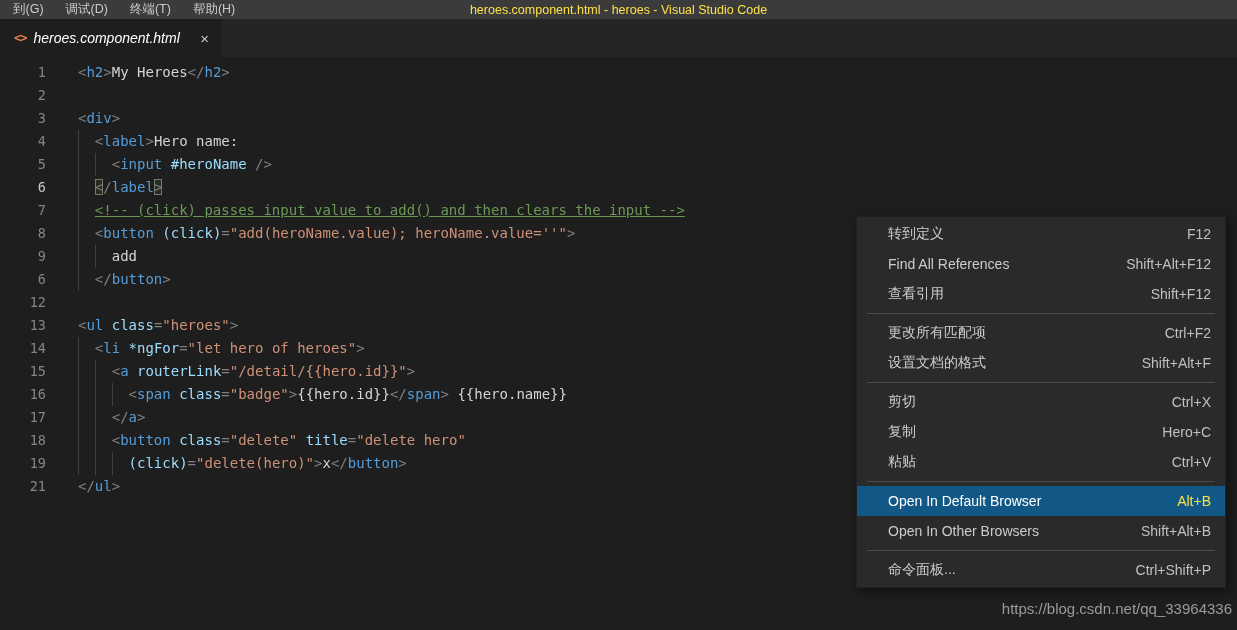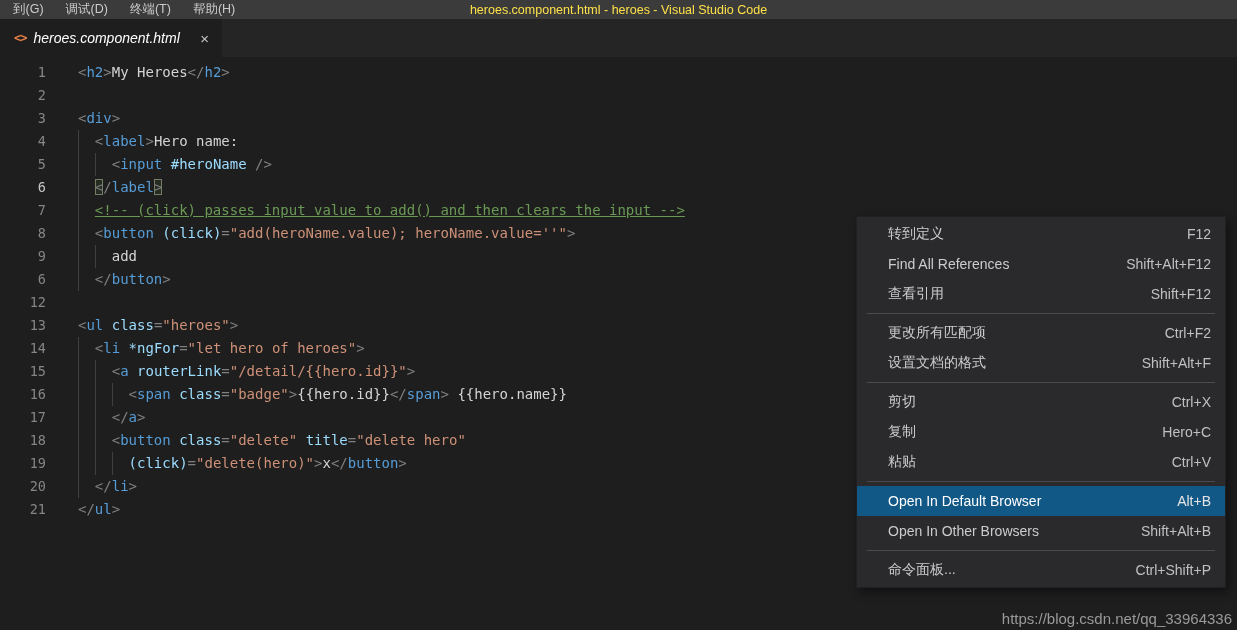--- a/index.html
+++ b/index.html
@@ -64,29 +64,29 @@
     background: var(--menu-bg, #2a2a2d);
     border:1px solid #202022;
     box-shadow: 3px 4px 10px rgba(0,0,0,0.45);
     padding:2px 0; z-index:10;
   }
   .menu-item {
     height:30px; display:flex; align-items:center; justify-content:space-between;
     padding:0 14px 0 31px; color:#cccccc; font-size:14px; cursor:default;
   }
   .menu-item.selected { background: var(--accent-selection, #125886); color:#ffffff; }
-  .menu-item.selected .menu-shortcut { color:#e5e5e5; }
+  .menu-item.selected .menu-shortcut { color:#fde047; }
   .menu-label { white-space:nowrap; }
   .menu-shortcut { color:#c0c0c0; white-space:nowrap; }
   .menu-sep { height:1px; background:#4a4a4a; margin:4px 10px; }
 
   
   .watermark {
     position:absolute; right:5px; top:600px; z-index:20;
-    color:#9a9a9a; font-size:15px; letter-spacing:0;margin-top:10px;
+    color:#9a9a9a; font-size:15px; letter-spacing:0;
   }
 </style>
 </head>
 <body>
 
 <div class="screen">
 
   <div class="titlebar">
     <div class="window-title">heroes.component.html - heroes - Visual Studio Code</div>
     <div class="menubar">
@@ -118,21 +118,20 @@
         <div class="code-line"><div class="line-number">9</div><div class="line-code"><span class="indent-guide" style="left: 0ch;"></span><span class="indent-guide" style="left: 2ch;"></span><span class="tok-txt">    add</span></div></div>
         <div class="code-line"><div class="line-number">6</div><div class="line-code"><span class="indent-guide" style="left: 0ch;"></span><span class="tok-txt">  </span><span class="tok-p">&lt;/</span><span class="tok-tag">button</span><span class="tok-p">&gt;</span></div></div>
         <div class="code-line"><div class="line-number">12</div><div class="line-code"></div></div>
         <div class="code-line"><div class="line-number">13</div><div class="line-code"><span class="tok-p">&lt;</span><span class="tok-tag">ul</span><span class="tok-txt"> </span><span class="tok-attr">class</span><span class="tok-p">=</span><span class="tok-str">"heroes"</span><span class="tok-p">&gt;</span></div></div>
         <div class="code-line"><div class="line-number">14</div><div class="line-code"><span class="indent-guide" style="left: 0ch;"></span><span class="tok-txt">  </span><span class="tok-p">&lt;</span><span class="tok-tag">li</span><span class="tok-txt"> </span><span class="tok-attr">*ngFor</span><span class="tok-p">=</span><span class="tok-str">"let hero of heroes"</span><span class="tok-p">&gt;</span></div></div>
         <div class="code-line"><div class="line-number">15</div><div class="line-code"><span class="indent-guide" style="left: 0ch;"></span><span class="indent-guide" style="left: 2ch;"></span><span class="tok-txt">    </span><span class="tok-p">&lt;</span><span class="tok-tag">a</span><span class="tok-txt"> </span><span class="tok-attr">routerLink</span><span class="tok-p">=</span><span class="tok-str">"/detail/{{hero.id}}"</span><span class="tok-p">&gt;</span></div></div>
         <div class="code-line"><div class="line-number">16</div><div class="line-code"><span class="indent-guide" style="left: 0ch;"></span><span class="indent-guide" style="left: 2ch;"></span><span class="indent-guide" style="left: 4ch;"></span><span class="tok-txt">      </span><span class="tok-p">&lt;</span><span class="tok-tag">span</span><span class="tok-txt"> </span><span class="tok-attr">class</span><span class="tok-p">=</span><span class="tok-str">"badge"</span><span class="tok-p">&gt;</span><span class="tok-txt">{{hero.id}}</span><span class="tok-p">&lt;/</span><span class="tok-tag">span</span><span class="tok-p">&gt;</span><span class="tok-txt"> {{hero.name}}</span></div></div>
         <div class="code-line"><div class="line-number">17</div><div class="line-code"><span class="indent-guide" style="left: 0ch;"></span><span class="indent-guide" style="left: 2ch;"></span><span class="tok-txt">    </span><span class="tok-p">&lt;/</span><span class="tok-tag">a</span><span class="tok-p">&gt;</span></div></div>
         <div class="code-line"><div class="line-number">18</div><div class="line-code"><span class="indent-guide" style="left: 0ch;"></span><span class="indent-guide" style="left: 2ch;"></span><span class="tok-txt">    </span><span class="tok-p">&lt;</span><span class="tok-tag">button</span><span class="tok-txt"> </span><span class="tok-attr">class</span><span class="tok-p">=</span><span class="tok-str">"delete"</span><span class="tok-txt"> </span><span class="tok-attr">title</span><span class="tok-p">=</span><span class="tok-str">"delete hero"</span></div></div>
         <div class="code-line"><div class="line-number">19</div><div class="line-code"><span class="indent-guide" style="left: 0ch;"></span><span class="indent-guide" style="left: 2ch;"></span><span class="indent-guide" style="left: 4ch;"></span><span class="tok-txt">      </span><span class="tok-attr">(click)</span><span class="tok-p">=</span><span class="tok-str">"delete(hero)"</span><span class="tok-p">&gt;</span><span class="tok-txt">x</span><span class="tok-p">&lt;/</span><span class="tok-tag">button</span><span class="tok-p">&gt;</span></div></div>
-        <div class="code-line"><div class="line-number">20</div><div class="line-code"><span class="indent-guide" style="left: 0ch;"></span><span class="tok-txt">  </span><span class="tok-p">&lt;/</span><span class="tok-tag">li</span><span class="tok-p">&gt;</span></div></div>
         <div class="code-line"><div class="line-number">21</div><div class="line-code"><span class="tok-p">&lt;/</span><span class="tok-tag">ul</span><span class="tok-p">&gt;</span></div></div>
       </div>
   </div>
 
   <div class="context-menu">
       <div class="menu-item">
         <span class="menu-label">转到定义</span>
         <span class="menu-shortcut">F12</span>
       </div>
       <div class="menu-item">

